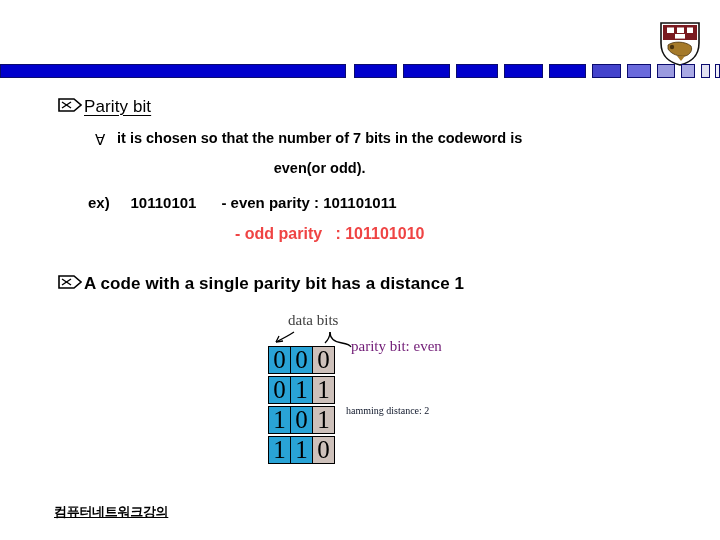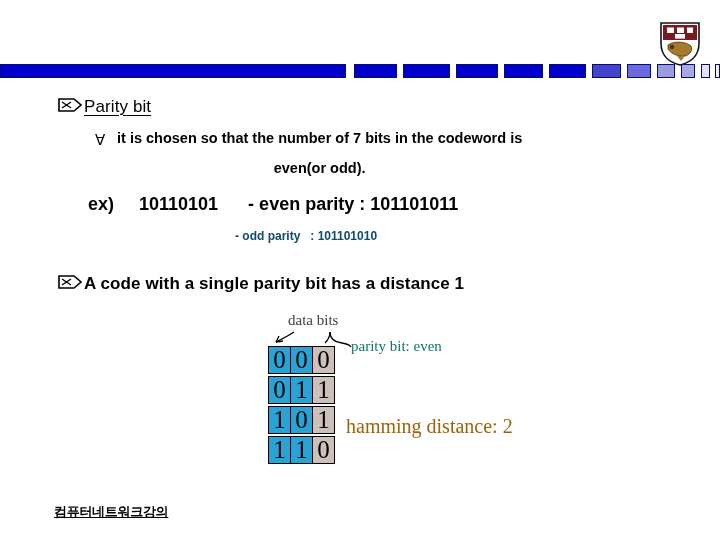--- a/index.html
+++ b/index.html
@@ -110,31 +110,31 @@
   .lvl2 .txt .wrapline {
     display: block;
     margin-top: 15px;
     text-align: center;
   }
 
   
   #ex-block {
     margin-left: 88px;
     margin-top: 19px;
-    font-size: 18px;
+    font-size: 15px;
     font-weight: bold;
     color: #000;
     white-space: pre;
   }
   #ex-line2 {
     margin-left: 235px;
     margin-top: 14px;
-    font-size: 12px;
-    font-weight: bold;
-    color: #0c4a6e;
+    font-size: 16px;
+    font-weight: bold;
+    color: #ef4444;
     white-space: pre;
   }
 
   
   #figure {
     position: absolute;
     left: 258px;
     top: 312px;
     width: 260px;
     height: 180px;
@@ -146,29 +146,29 @@
     top: 0px;
     font-size: 15px;
     color: #404040;
     white-space: nowrap;
   }
   #fig-label-parity {
     position: absolute;
     left: 93px;
     top: 26px;
     font-size: 15px;
-    color: #0f766e;
+    color: #701a75;
     white-space: nowrap;
   }
   #fig-label-hamming {
     position: absolute;
     left: 88px;
-    top: 103px;
-    font-size: 20px;
-    color: #a16207;
+    top: 93px;
+    font-size: 10px;
+    color: #0f172a;
     white-space: nowrap;
   }
   #fig-leaders {
     position: absolute;
     left: 0;
     top: 0;
     width: 260px;
     height: 180px;
   }
   #bit-grid {

